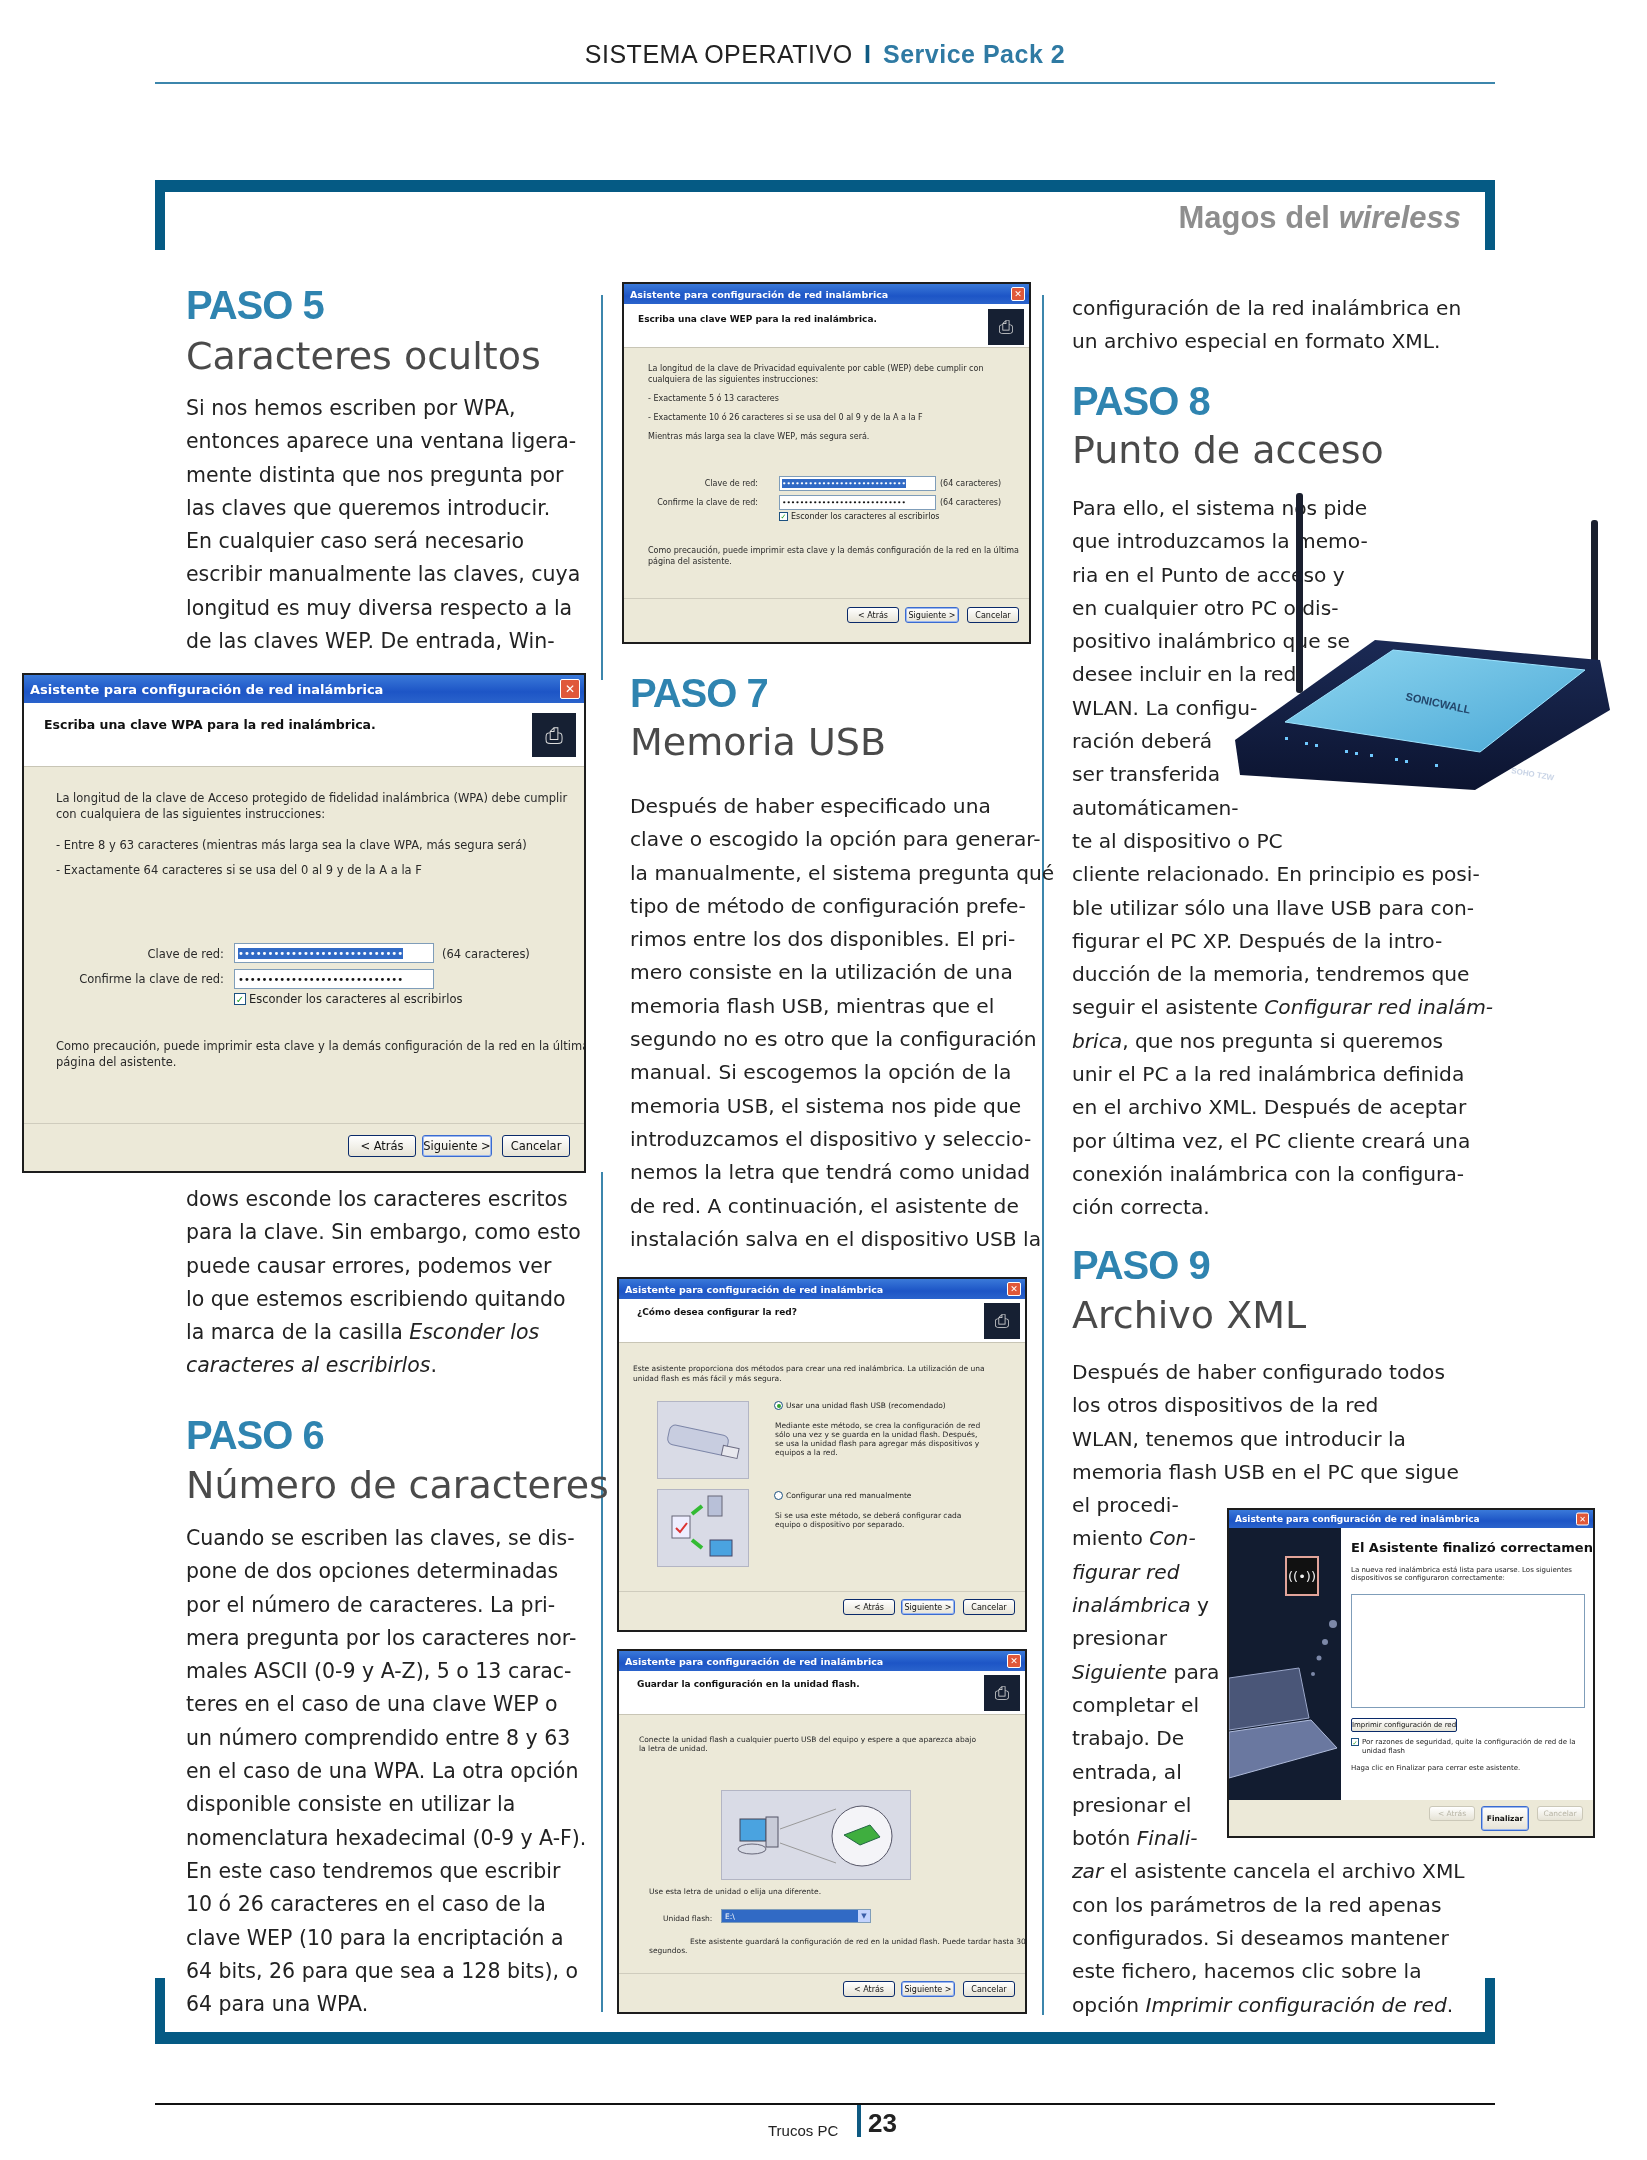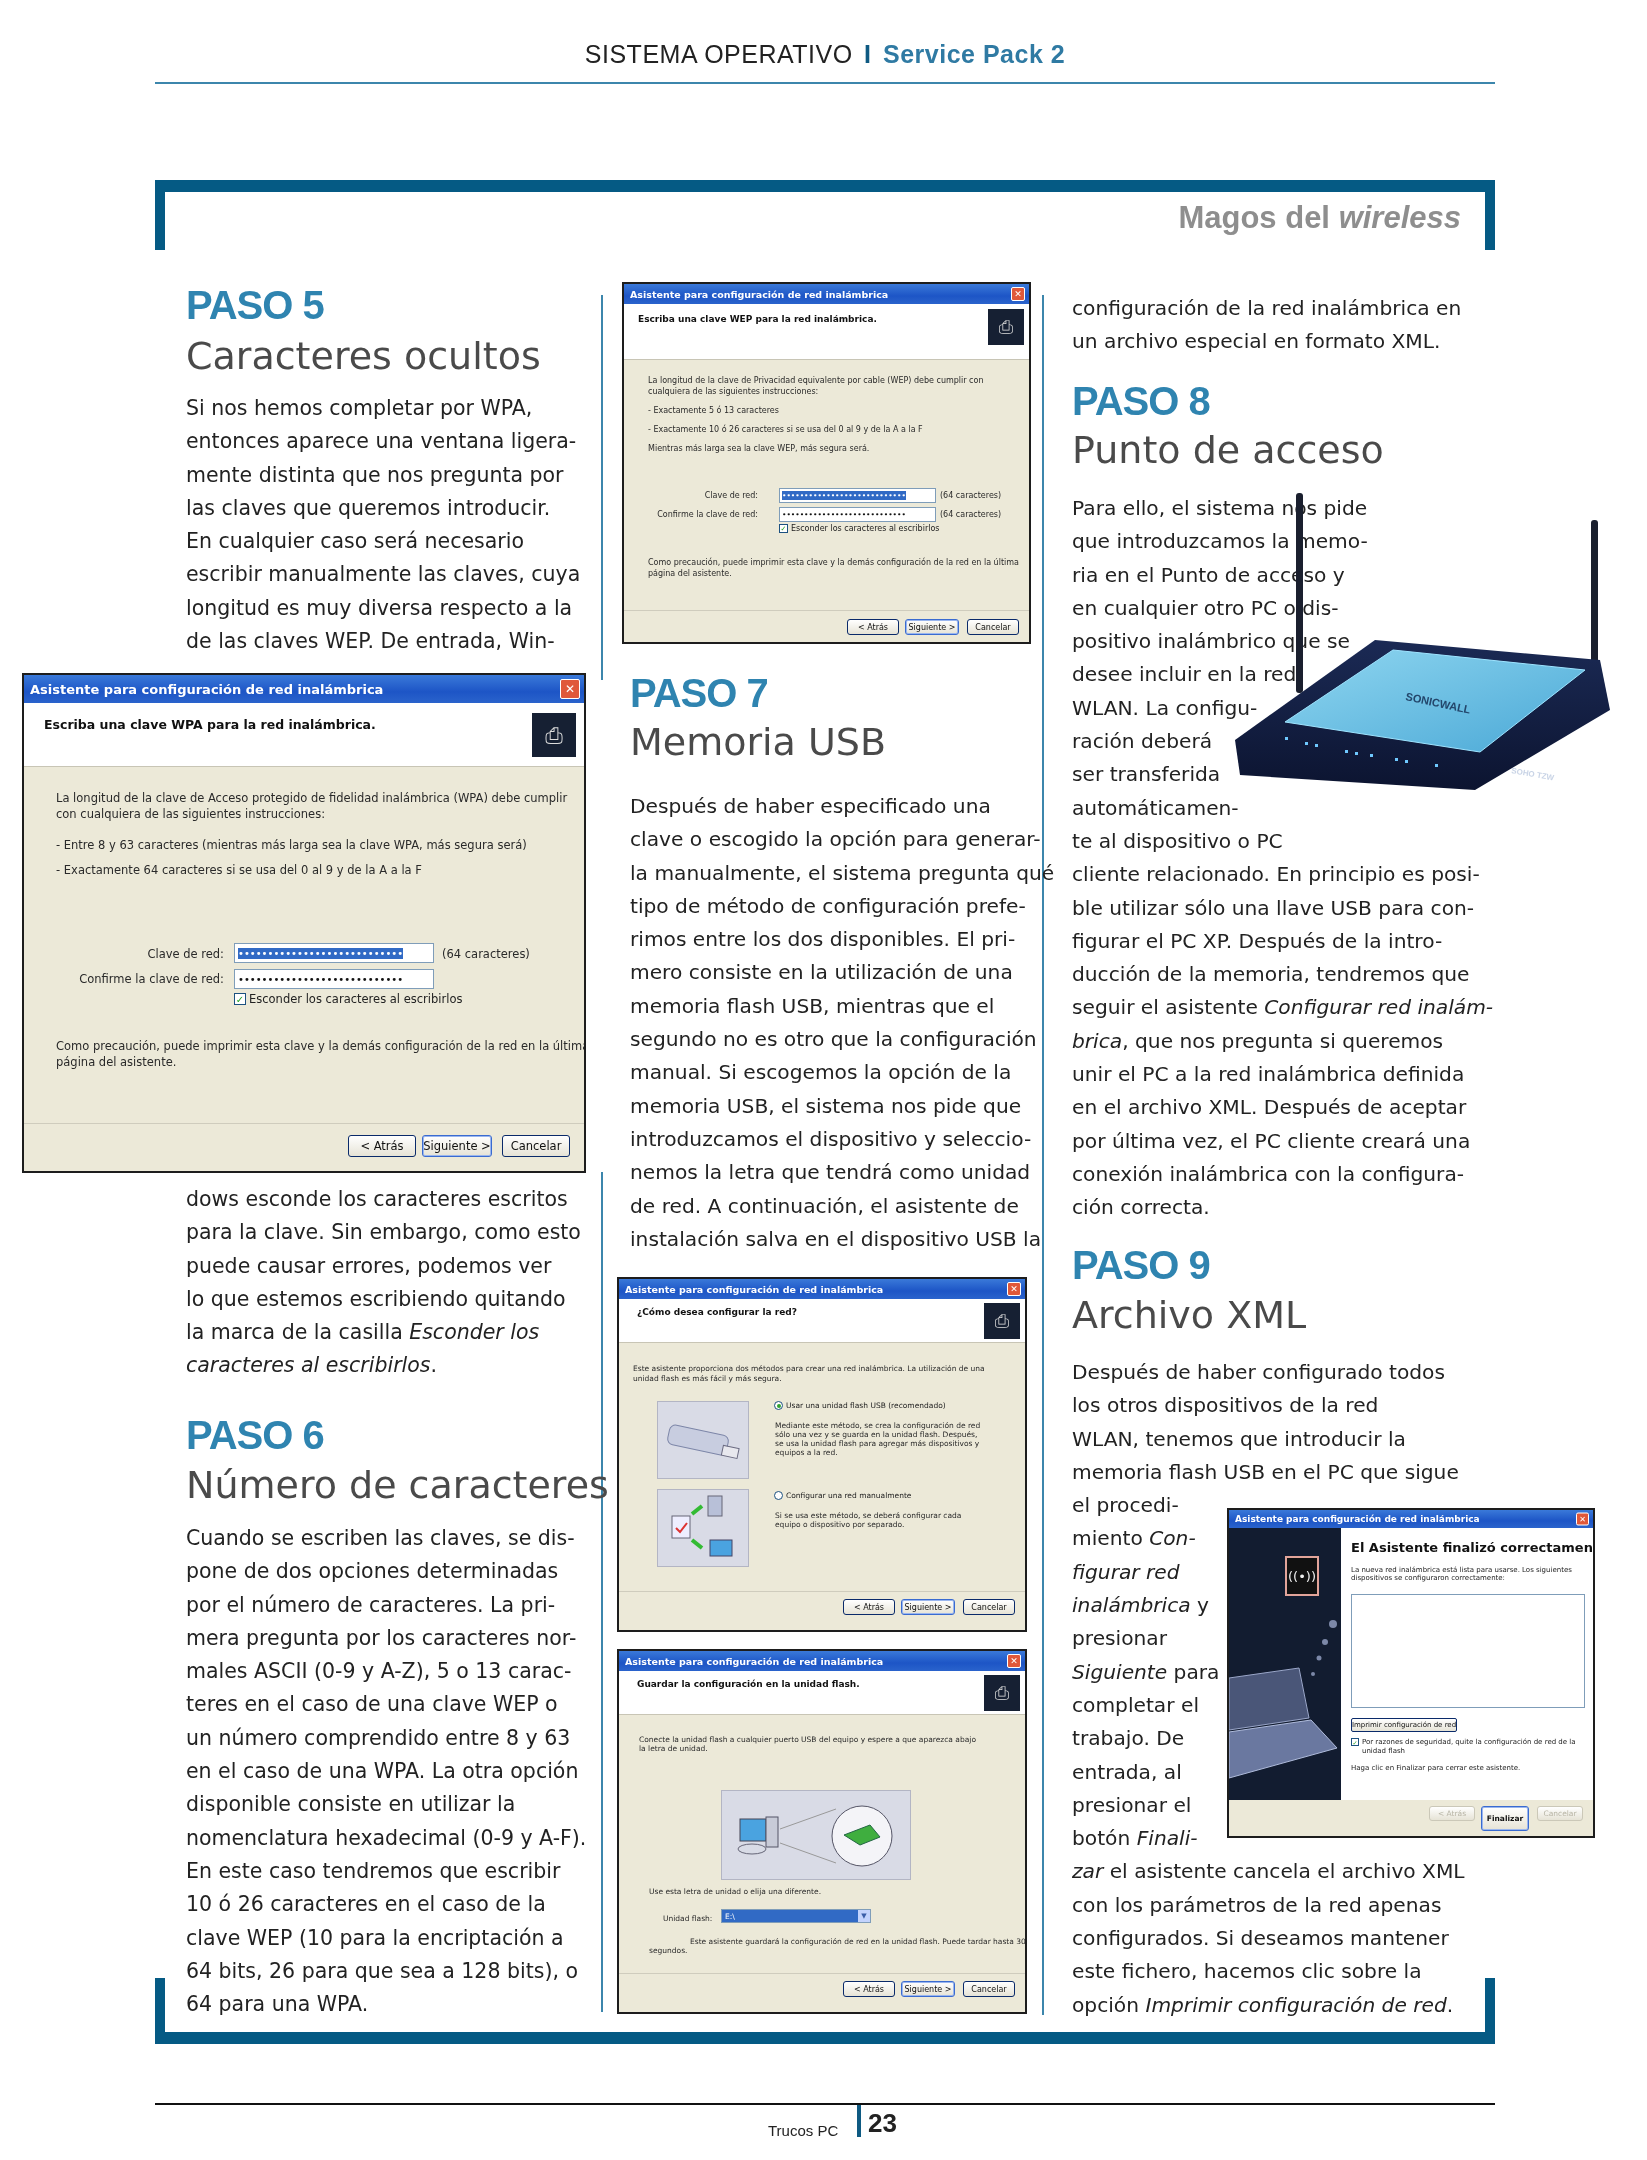--- a/index.html
+++ b/index.html
@@ -88,21 +88,21 @@
 <div class="frame-bot-l"></div>
 <div class="frame-bot-r"></div>
 
 <div class="col-div" style="left:601px; top:295px; height:385px;"></div>
 <div class="col-div" style="left:601px; top:1172px; height:840px;"></div>
 <div class="col-div" style="left:1042px; top:295px; height:1720px;"></div>
 
 <div class="paso" style="left:186px; top:283px;">PASO 5</div>
 <div class="subt" style="left:186px; top:334px;">Caracteres ocultos</div>
 <div class="body" style="left:186px; top:392px;">
-  <p>Si nos hemos completar por WPA,</p>
+  <p>Si nos hemos escriben por WPA,</p>
   <p>entonces aparece una ventana ligera-</p>
   <p>mente distinta que nos pregunta por</p>
   <p>las claves que queremos introducir.</p>
   <p>En cualquier caso será necesario</p>
   <p>escribir manualmente las claves, cuya</p>
   <p>longitud es muy diversa respecto a la</p>
   <p>de las claves WEP. De entrada, Win-</p>
 </div>
 
 <div class="xp" style="left:22px; top:673px; width:564px; height:500px;">
@@ -170,21 +170,21 @@
   <p>clave WEP (10 para la encriptación a</p>
   <p>64 bits, 26 para que sea a 128 bits), o</p>
   <p>64 para una WPA.</p>
 </div>
 
 <div class="xp" style="left:622px; top:282px; width:409px; height:362px;">
   <div class="tb" style="height:20px; font-size:9.5px;">
     <span>Asistente para configuración de red inalámbrica</span>
     <span class="close" style="width:14px;height:14px;font-size:9px;">✕</span>
   </div>
-  <div class="hdr" style="height:56px;">
+  <div class="hdr" style="height:44px;">
     <span class="ttl" style="left:14px; top:10px; font-size:9px;">Escriba una clave WEP para la red inalámbrica.</span>
     <span class="ico" style="right:5px; top:5px; width:36px; height:36px; font-size:18px;">⎙</span>
   </div>
   <div class="content" style="height:294px; font-size:8px;">
     <span class="abs" style="left:24px; top:16px;">La longitud de la clave de Privacidad equivalente por cable (WEP) debe cumplir con</span>
     <span class="abs" style="left:24px; top:27px;">cualquiera de las siguientes instrucciones:</span>
     <span class="abs" style="left:24px; top:46px;">- Exactamente 5 ó 13 caracteres</span>
     <span class="abs" style="left:24px; top:65px;">- Exactamente 10 ó 26 caracteres si se usa del 0 al 9 y de la A a la F</span>
     <span class="abs" style="left:24px; top:84px;">Mientras más larga sea la clave WEP, más segura será.</span>
     <span class="abs" style="left:70px; top:131px; width:64px; text-align:right;">Clave de red:</span>

